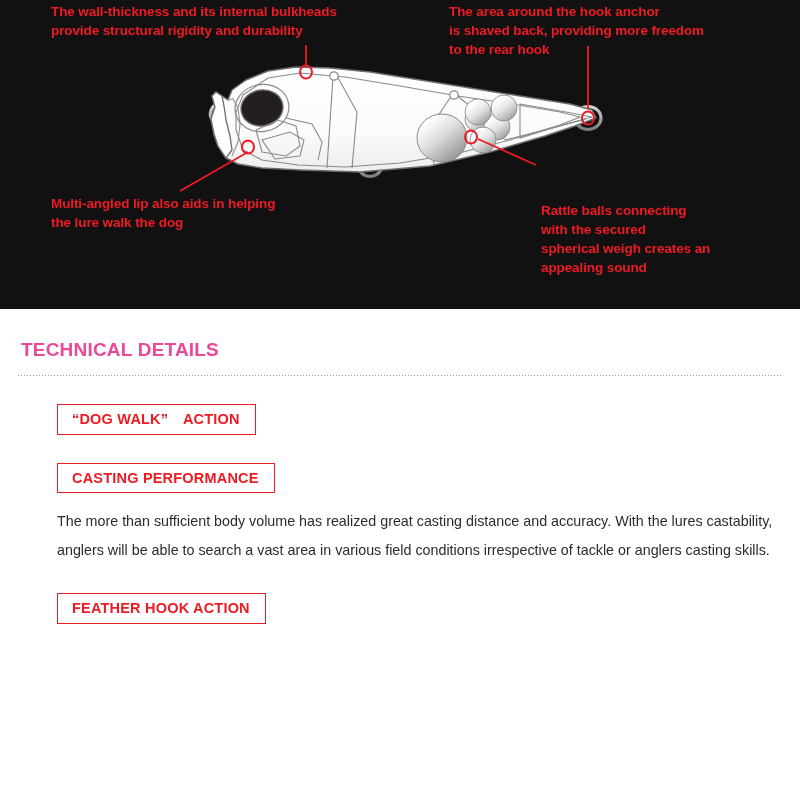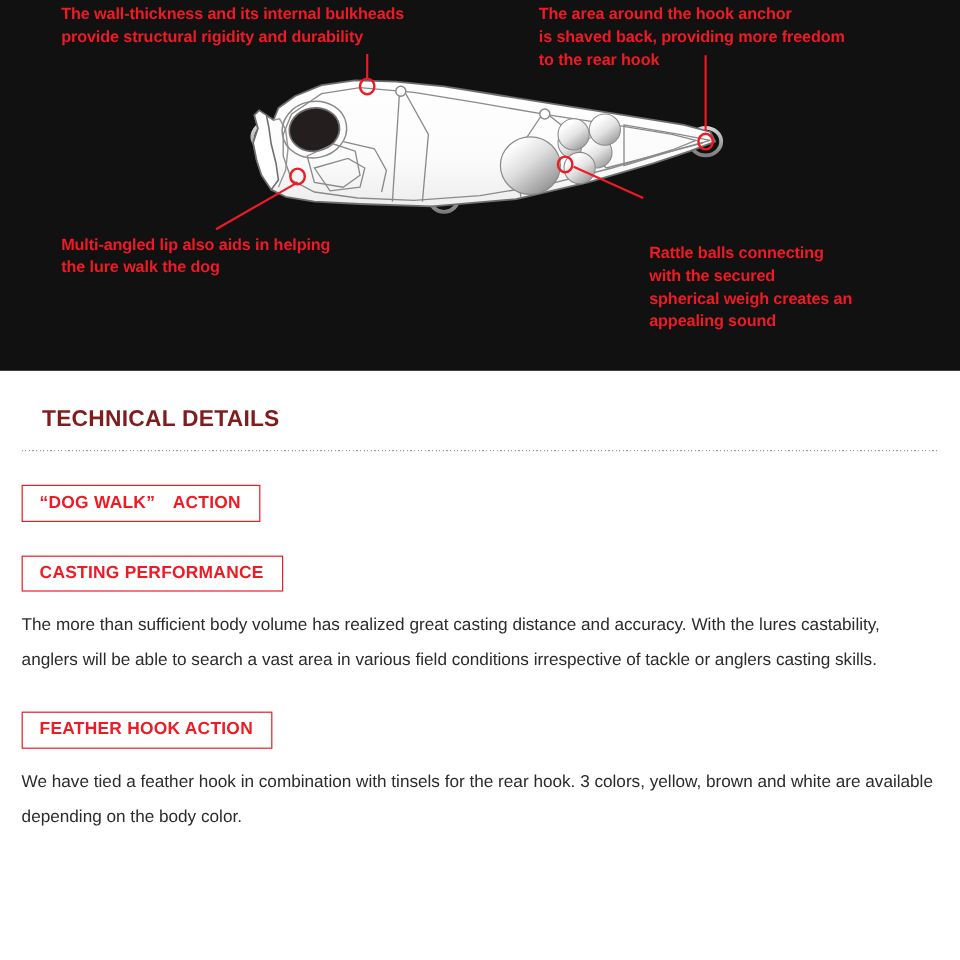--- a/index.html
+++ b/index.html
@@ -41,32 +41,32 @@
   
   .content {
     padding: 0 18px;
     background: #ffffff;
   }
   .section-title {
     font-family: "Liberation Sans", sans-serif;
     font-weight: bold;
     font-size: 19px;
     letter-spacing: 0.2px;
-    color: #7f1d1d;
-    margin: 30px 0 0 17px;
+    color: #ec4899;
+    margin: 30px 0 0 3px;
   }
   .divider {
     margin-top: 14px;
     height: 1px;
     width: 764px;
     background-image: repeating-linear-gradient(to right,
         #9a9a9a 0px, #9a9a9a 1px, transparent 1px, transparent 3px);
   }
 
-  .block { margin-top: 26px; }
+  .block { margin-top: 26px; margin-left: 39px; }
   .badge {
     display: inline-block;
     border: 1.5px solid #ee1b24;
     color: #ee1b24;
     font-family: "Liberation Sans", sans-serif;
     font-weight: bold;
     font-size: 14.5px;
     letter-spacing: 0.2px;
     padding: 7px 15px 7px 14px;
     line-height: 1;
@@ -231,16 +231,15 @@
     <span class="badge">“DOG WALK”　ACTION</span>
   </div>
 
   <div class="block b2">
     <span class="badge">CASTING PERFORMANCE</span>
     <p class="body-text">The more than sufficient body volume has realized great casting distance and accuracy. With the lures castability, anglers will be able to search a vast area in various field conditions irrespective of tackle or anglers casting skills.</p>
   </div>
 
   <div class="block b3">
     <span class="badge">FEATHER HOOK ACTION</span>
-    <p class="body-text">We have tied a feather hook in combination with tinsels for the rear hook. 3 colors, yellow, brown and white are available depending on the body color.</p>
   </div>
 
 </div>
 
 </body></html>

